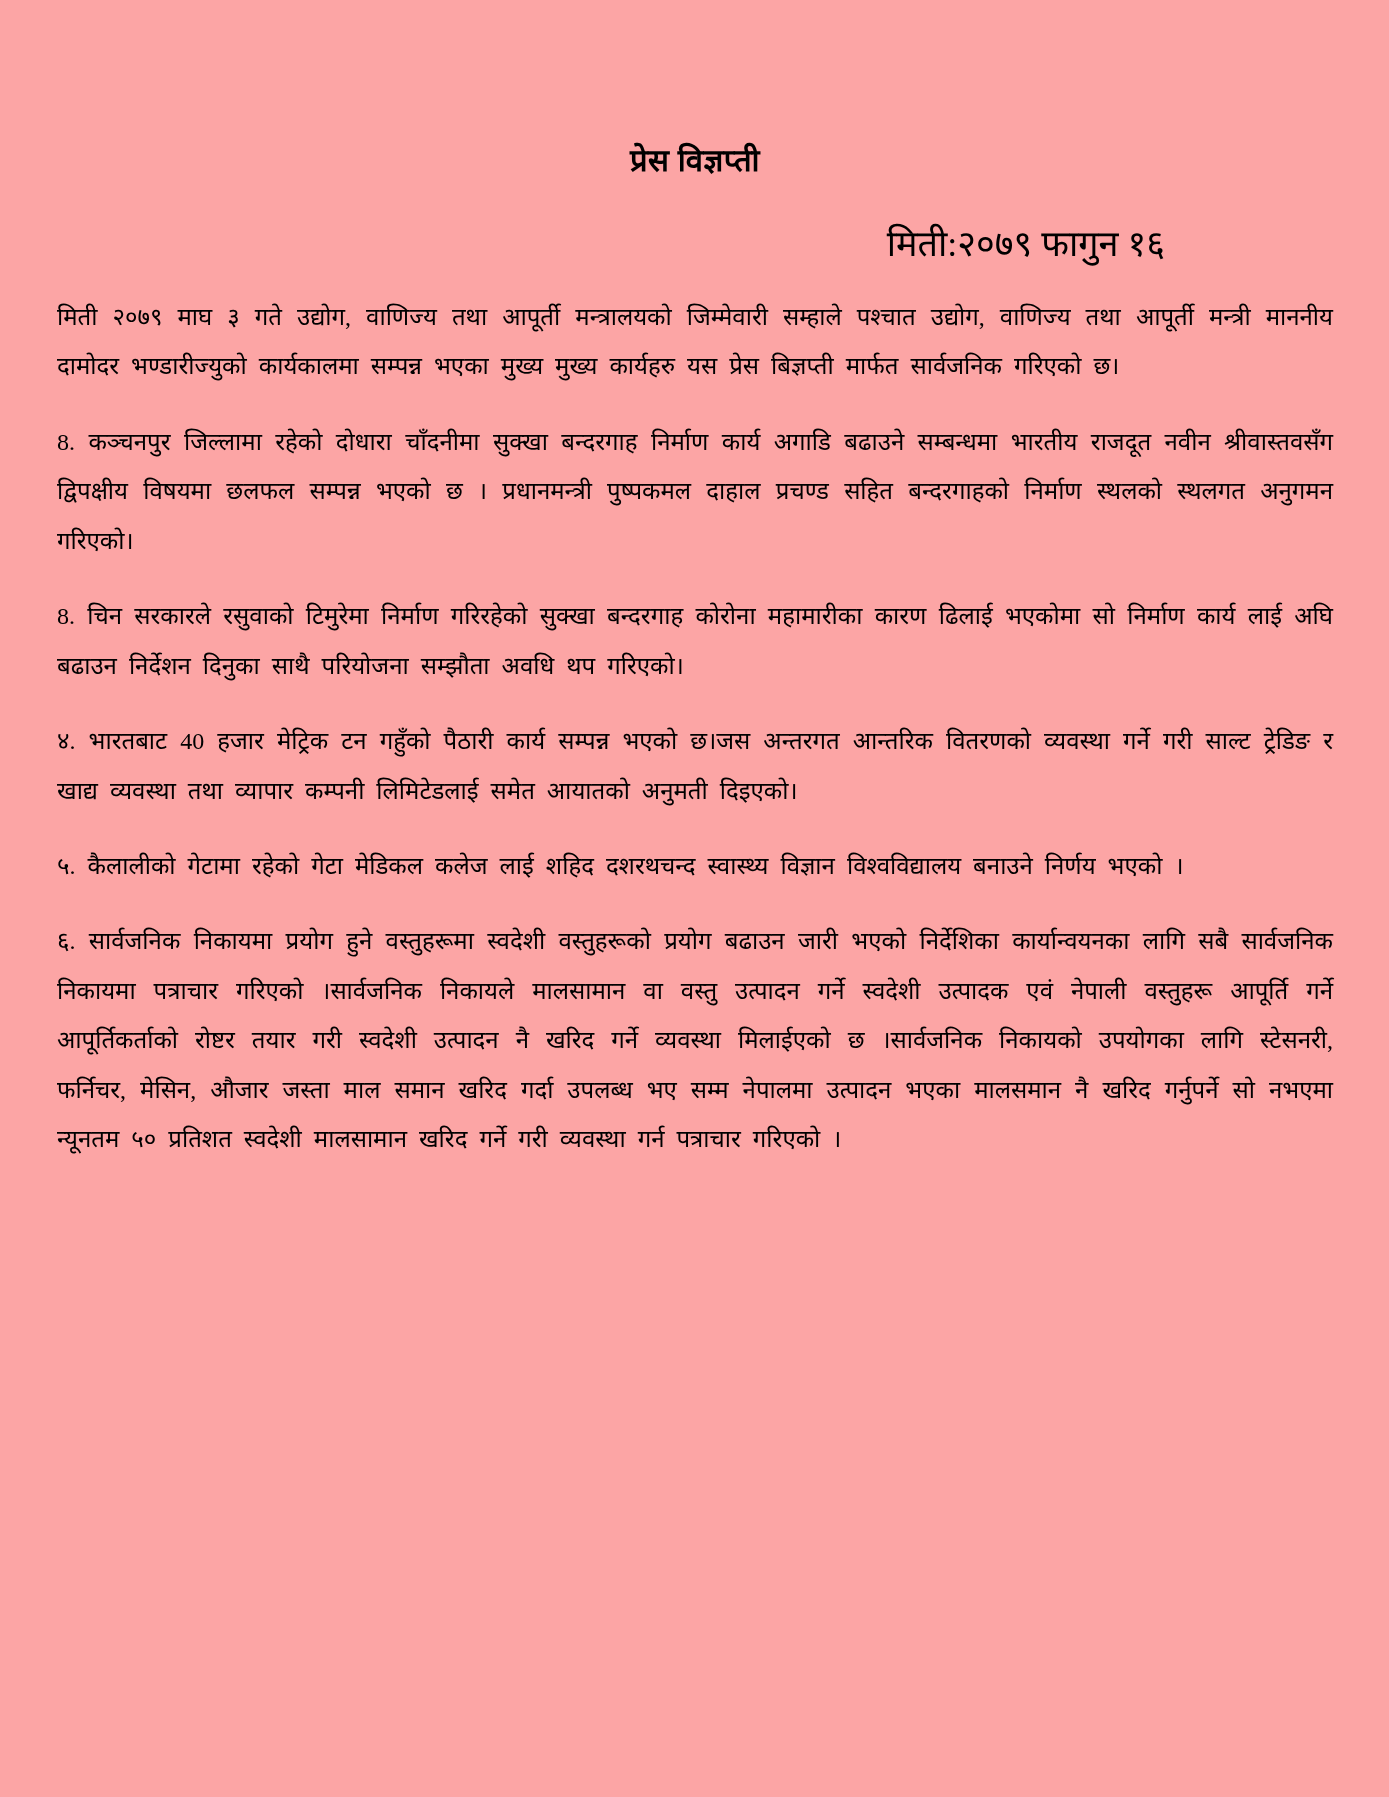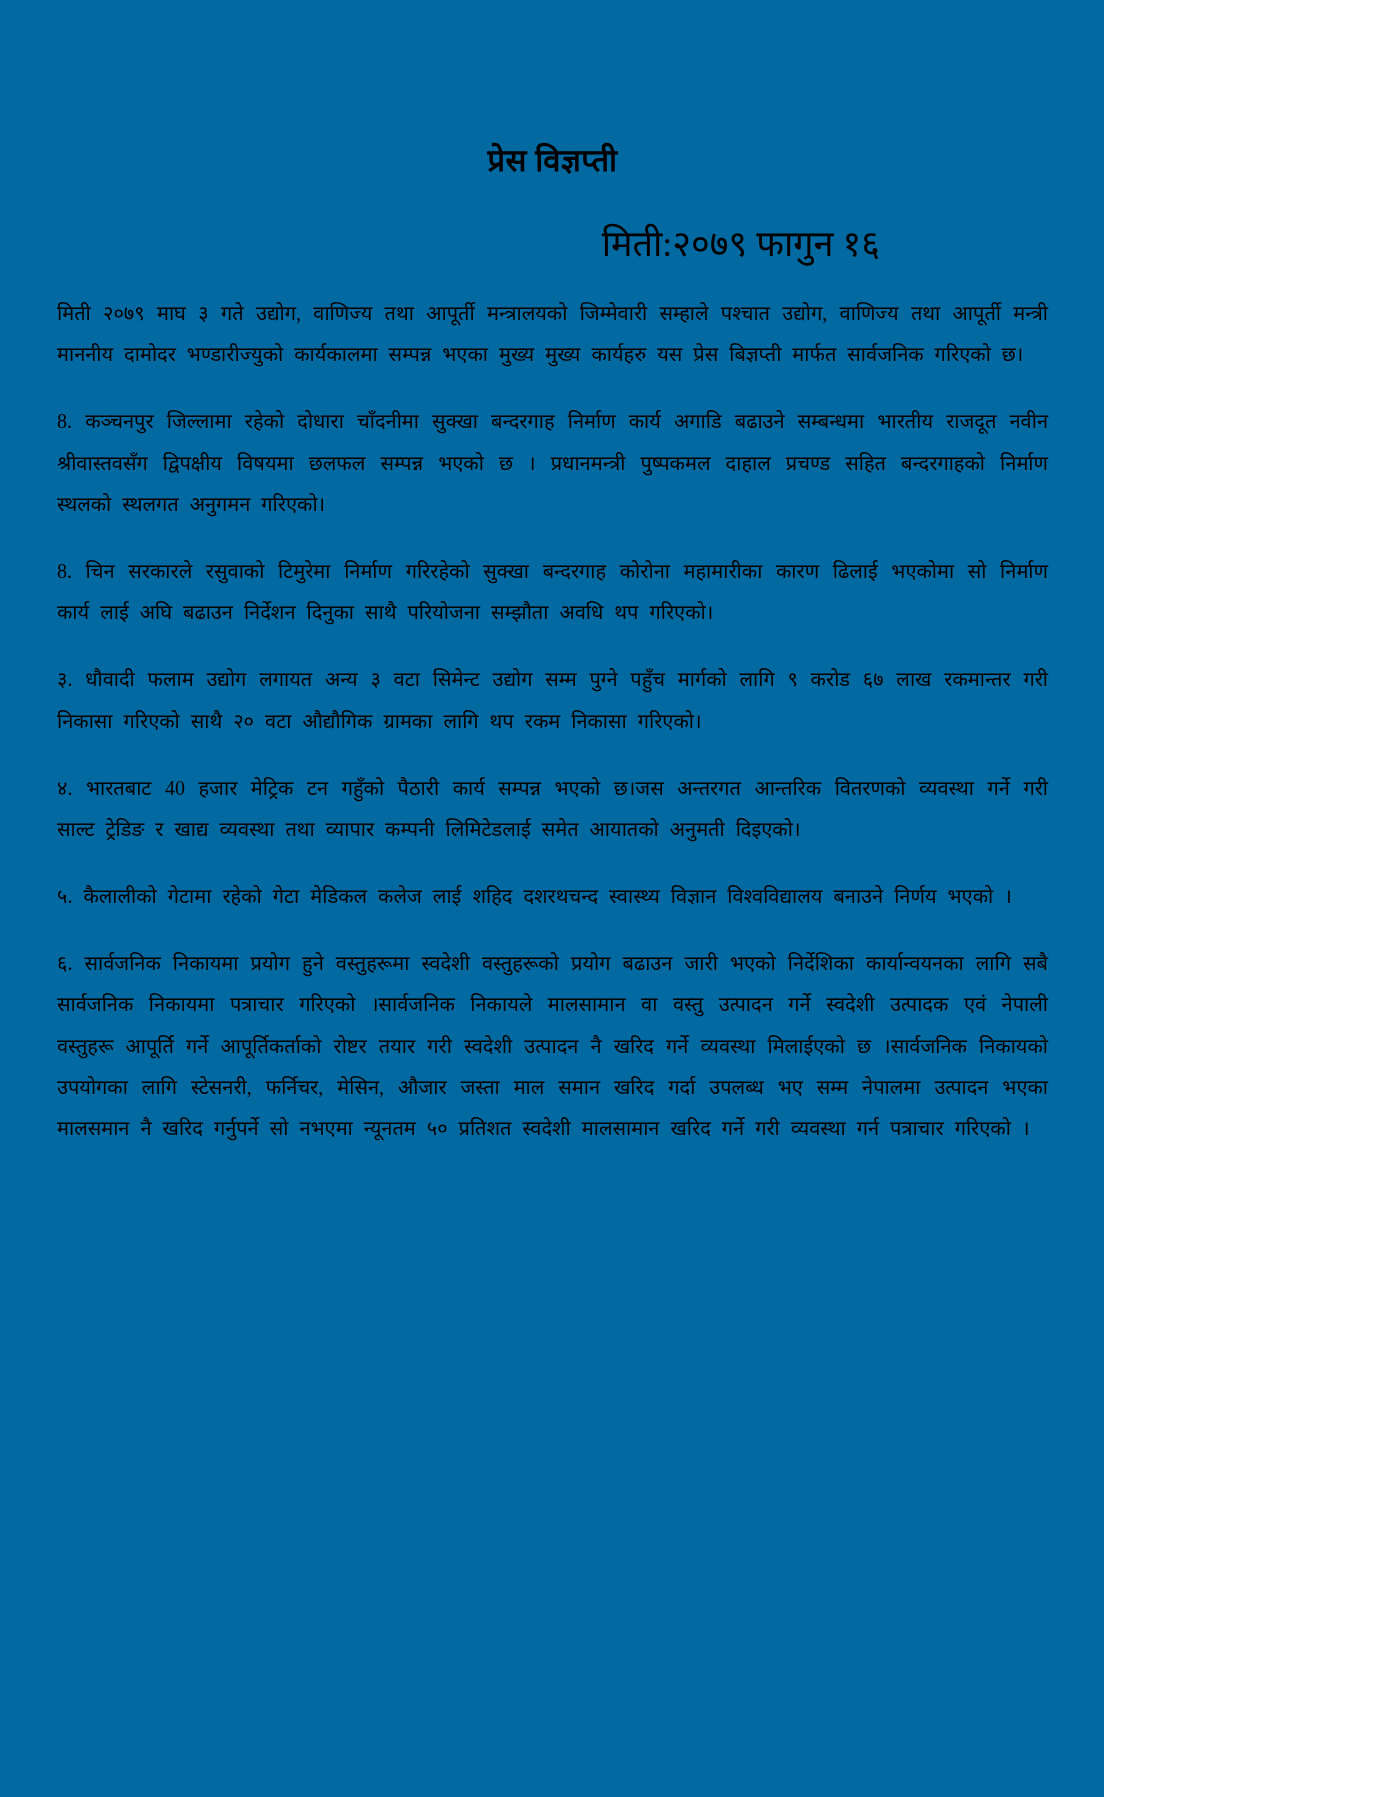--- a/index.html
+++ b/index.html
@@ -2,57 +2,56 @@
 <html><head>
 <meta charset="utf-8">
 <style>
   html, body {
     margin: 0;
     padding: 0;
     background: #ffffff;
   }
   .page {
     position: relative;
-    width: 1104px;
+    width: 1389px;
     height: 1797px;
-    background: #0369a1;
+    background: #fca5a5;
     color: #000000;
     font-family: "Liberation Serif", "DejaVu Serif", serif;
     box-sizing: border-box;
     padding: 138px 56px 0 57px;
     overflow: hidden;
   }
   .doc-title {
     text-align: center;
     font-size: 31px;
     font-weight: bold;
     margin: 0 0 38px 0;
     letter-spacing: 0.5px;
   }
   .date-line {
     text-align: right;
     padding-right: 168px;
     font-size: 36px;
     margin: 0 0 26px 0;
   }
   .para {
-    font-size: 20px;
+    font-size: 24px;
     line-height: 2.06;
     text-align: justify;
     text-justify: inter-word;
     word-spacing: 6px;
     margin: 0 0 26px 0;
   }
 </style>
 </head>
 <body>
 
 <div class="page">
   <h1 class="doc-title">प्रेस विज्ञप्ती</h1>
   <div class="date-line">मिती:२०७९ फागुन १६</div>
   <p class="para">मिती २०७९ माघ ३ गते उद्योग, वाणिज्य तथा आपूर्ती मन्त्रालयको जिम्मेवारी सम्हाले पश्चात उद्योग, वाणिज्य तथा आपूर्ती मन्त्री माननीय दामोदर भण्डारीज्युको कार्यकालमा सम्पन्न भएका मुख्य मुख्य कार्यहरु यस प्रेस बिज्ञप्ती मार्फत सार्वजनिक गरिएको छ।</p>
   <p class="para">8. कञ्चनपुर जिल्लामा रहेको दोधारा चाँदनीमा सुक्खा बन्दरगाह निर्माण कार्य अगाडि बढाउने सम्बन्धमा भारतीय राजदूत नवीन श्रीवास्तवसँग द्विपक्षीय विषयमा छलफल सम्पन्न भएको छ । प्रधानमन्त्री पुष्पकमल दाहाल प्रचण्ड सहित बन्दरगाहको निर्माण स्थलको स्थलगत अनुगमन गरिएको।</p>
   <p class="para">8. चिन सरकारले रसुवाको टिमुरेमा निर्माण गरिरहेको सुक्खा बन्दरगाह कोरोना महामारीका कारण ढिलाई भएकोमा सो निर्माण कार्य लाई अघि बढाउन निर्देशन दिनुका साथै परियोजना सम्झौता अवधि थप गरिएको।</p>
-  <p class="para">३. धौवादी फलाम उद्योग लगायत अन्य ३ वटा सिमेन्ट उद्योग सम्म पुग्ने पहुँच मार्गको लागि ९ करोड ६७ लाख रकमान्तर गरी निकासा गरिएको साथै २० वटा औद्यौगिक ग्रामका लागि थप रकम निकासा गरिएको।</p>
   <p class="para">४. भारतबाट 40 हजार मेट्रिक टन गहुँको पैठारी कार्य सम्पन्न भएको छ।जस अन्तरगत आन्तरिक वितरणको व्यवस्था गर्ने गरी साल्ट ट्रेडिङ र खाद्य व्यवस्था तथा व्यापार कम्पनी लिमिटेडलाई समेत आयातको अनुमती दिइएको।</p>
   <p class="para">५. कैलालीको गेटामा रहेको गेटा मेडिकल कलेज लाई शहिद दशरथचन्द स्वास्थ्य विज्ञान विश्वविद्यालय बनाउने निर्णय भएको ।</p>
   <p class="para">६. सार्वजनिक निकायमा प्रयोग हुने वस्तुहरूमा स्वदेशी वस्तुहरूको प्रयोग बढाउन जारी भएको निर्देशिका कार्यान्वयनका लागि सबै सार्वजनिक निकायमा पत्राचार गरिएको ।सार्वजनिक निकायले मालसामान वा वस्तु उत्पादन गर्ने स्वदेशी उत्पादक एवं नेपाली वस्तुहरू आपूर्ति गर्ने आपूर्तिकर्ताको रोष्टर तयार गरी स्वदेशी उत्पादन नै खरिद गर्ने व्यवस्था मिलाईएको छ ।सार्वजनिक निकायको उपयोगका लागि स्टेसनरी, फर्निचर, मेसिन, औजार जस्ता माल समान खरिद गर्दा उपलब्ध भए सम्म नेपालमा उत्पादन भएका मालसमान नै खरिद गर्नुपर्ने सो नभएमा न्यूनतम ५० प्रतिशत स्वदेशी मालसामान खरिद गर्ने गरी व्यवस्था गर्न पत्राचार गरिएको ।</p>
 </div>
 
 </body></html>

